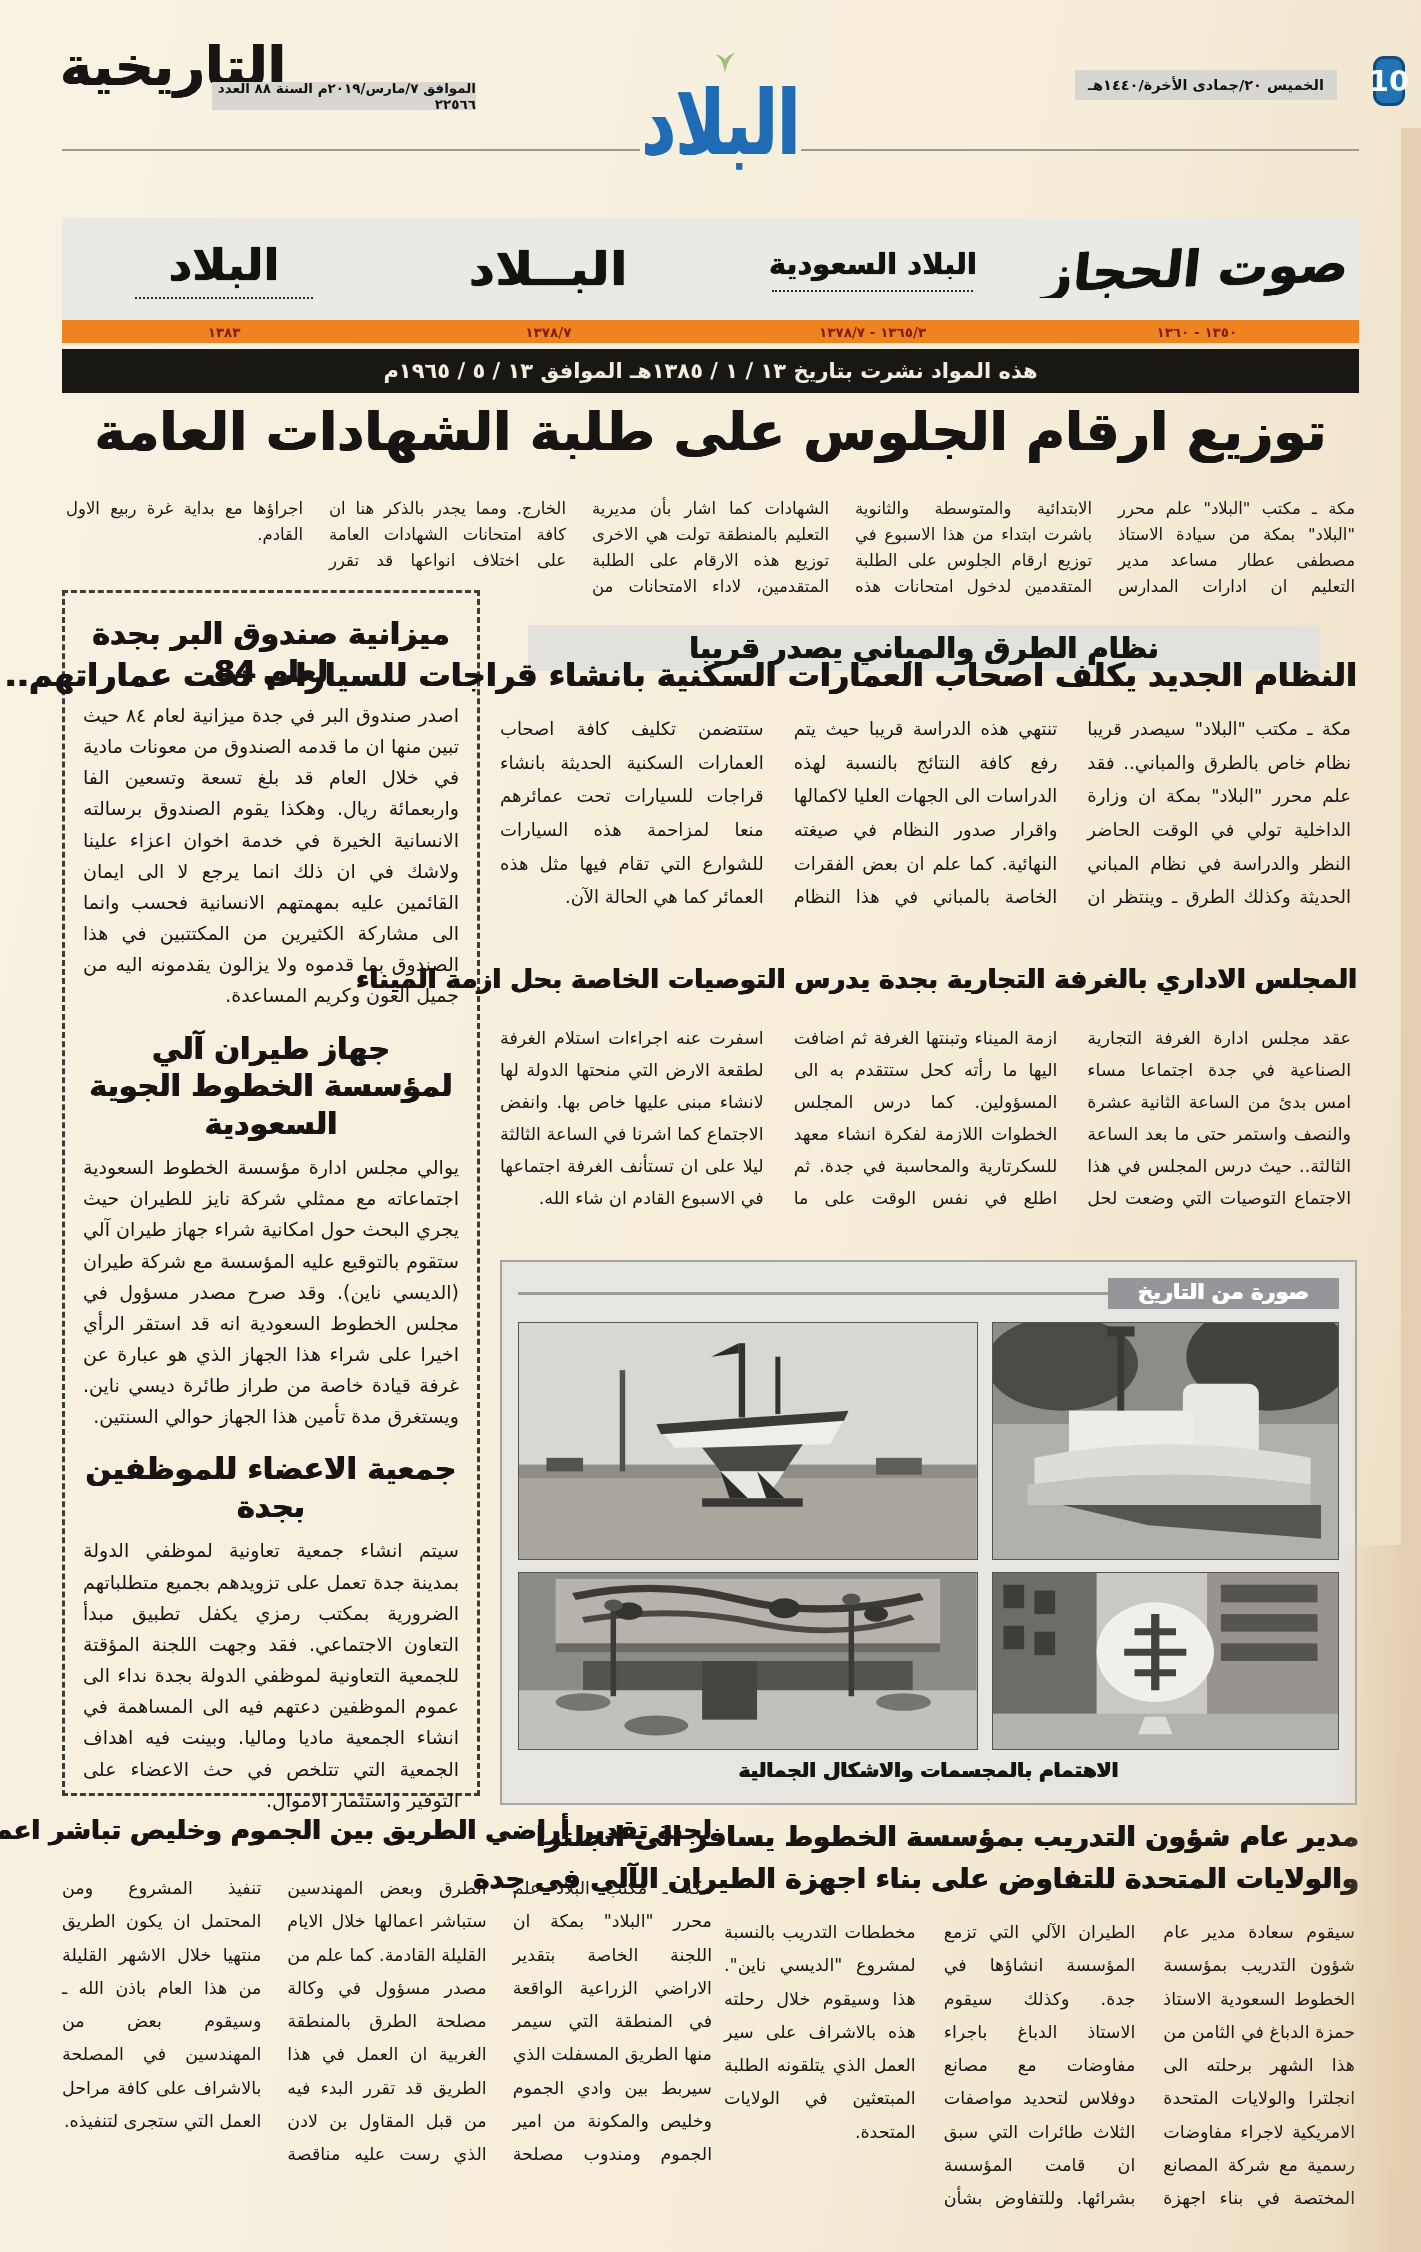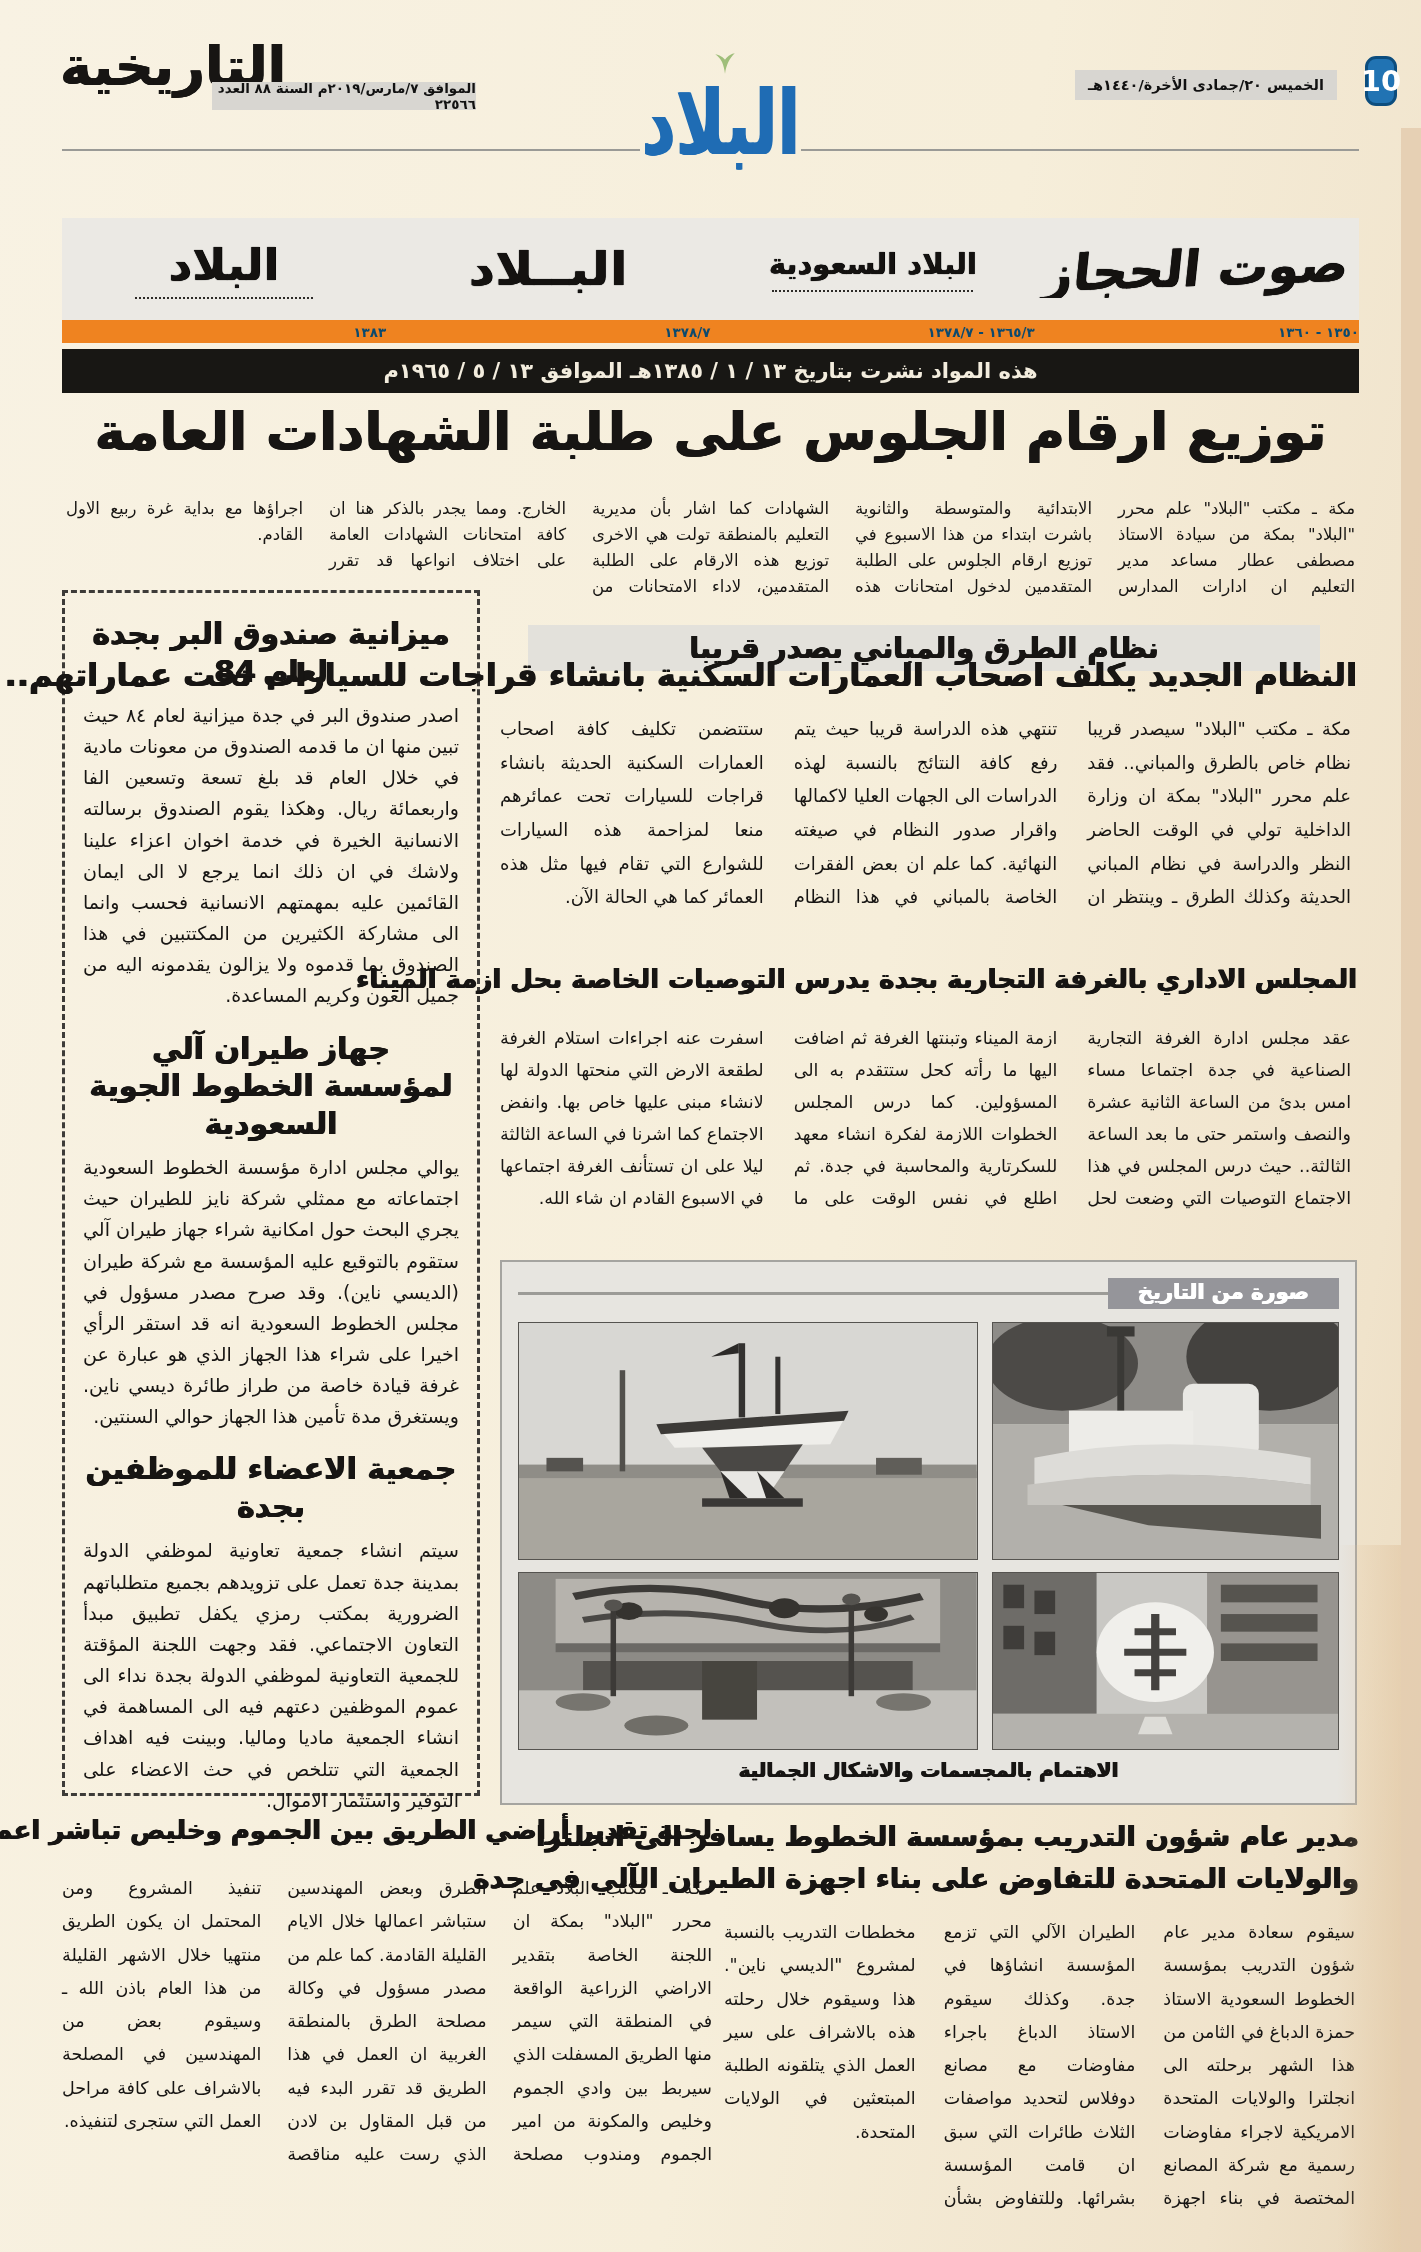--- a/index.html
+++ b/index.html
@@ -8,21 +8,21 @@
     position:relative; width:1421px; height:2252px; margin:0 auto;
     background:linear-gradient(100deg,#f8f2e3 0%,#f6eeda 58%,#f0e3cb 88%,#e9d8bc 100%);
     overflow:hidden; direction:rtl;
     font-family:"DejaVu Sans", sans-serif; color:#171513;
   }
   .abs{position:absolute;}
   .heavy{font-weight:bold; text-shadow:.6px 0 0 currentColor,-.6px 0 0 currentColor;}
   .center{text-align:center;}
   .just{text-align:justify;}
   
-  .pagenum{top:56px; right:24px; width:32px; height:50px; background:#2173b3;
+  .pagenum{top:56px; right:16px; width:32px; height:50px; background:#2173b3;
     border:3px solid #0c4d7e; border-radius:11px; color:#fff; font-size:29px; font-weight:bold;
     display:flex; align-items:center; justify-content:center; box-sizing:border-box;}
   .bar{background:#d8d6d1; display:flex; align-items:center; justify-content:center;
     font-weight:bold; color:#111;}
   .bar-hijri{top:70px; right:84px; width:262px; height:30px; font-size:14.5px;}
   .bar-greg{top:82px; left:212px; width:264px; height:28px; font-size:13.5px;}
   .section-title{top:40px; left:60px; font-size:54px; line-height:1;}
   .rule{border-top:2px solid #9a9a96; height:0;}
   .rule-left{top:149px; left:62px; width:578px;}
   .rule-right{top:149px; right:62px; width:558px;}
@@ -36,21 +36,21 @@
     display:flex; align-items:center;}
   .mh-cell{flex:1; text-align:center; color:#141210; overflow:hidden;}
   .mh-title{font-weight:bold; text-shadow:0 0 1px #000,.5px 0 #000;}
   .mh0 .mh-title{font-size:50px; display:inline-block; transform:skewX(-8deg) rotate(-2deg);}
   .mh1 .mh-title{font-size:29px;}
   .mh1 .mh-sub{margin:4px auto 0; width:62%; border-bottom:2px dotted #2c2a27; height:5px;}
   .mh2 .mh-title{font-size:46px; display:inline-block; transform:scaleX(1.12);}
   .mh3 .mh-title{font-size:44px; display:inline-block; transform:scaleX(1.05); filter:blur(.3px);}
   .mh3 .mh-sub{margin:3px auto 0; width:55%; border-bottom:2px dotted #2c2a27; height:4px;}
   .date-strip{top:320px; left:62px; right:62px; height:23px; display:flex; align-items:center;}
-  .date-cell{flex:1; font-size:13.5px; font-weight:bold; color:#0c4a6e;}
+  .date-cell{flex:1; text-align:center; font-size:13.5px; font-weight:bold; color:#7f1d1d;}
   .notice-bar{top:349px; left:62px; right:62px; height:44px; background:#181714; color:#f3edde;
     display:flex; align-items:center; justify-content:center; font-size:21px; font-weight:bold;}
   
   .lead-hl{top:402px; left:62px; right:62px; font-size:53px; line-height:1.15; white-space:nowrap;}
   .lead-body{top:496px; left:66px; right:66px; height:106px;
     column-count:5; column-gap:26px; font-size:16.5px; line-height:1.58;}
   
   .sidebar{top:590px; left:62px; width:418px; height:1206px; box-sizing:border-box;
     border:3px dashed #3d3b38; padding:16px 18px;}
   .sb-hl{font-size:30px; line-height:1.25; margin:6px 0 10px;}

